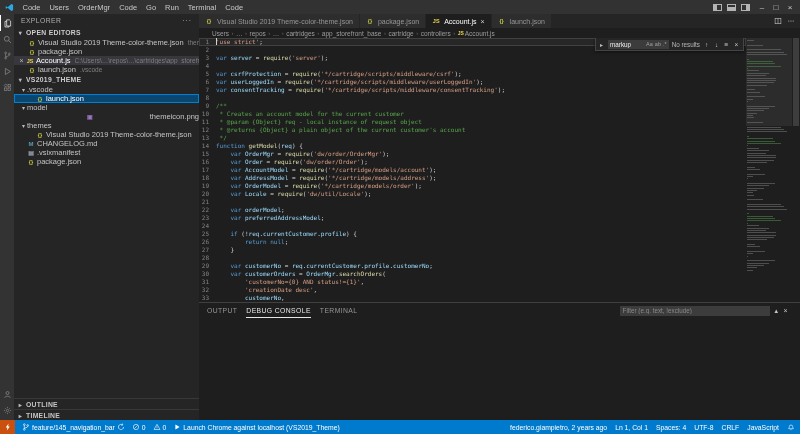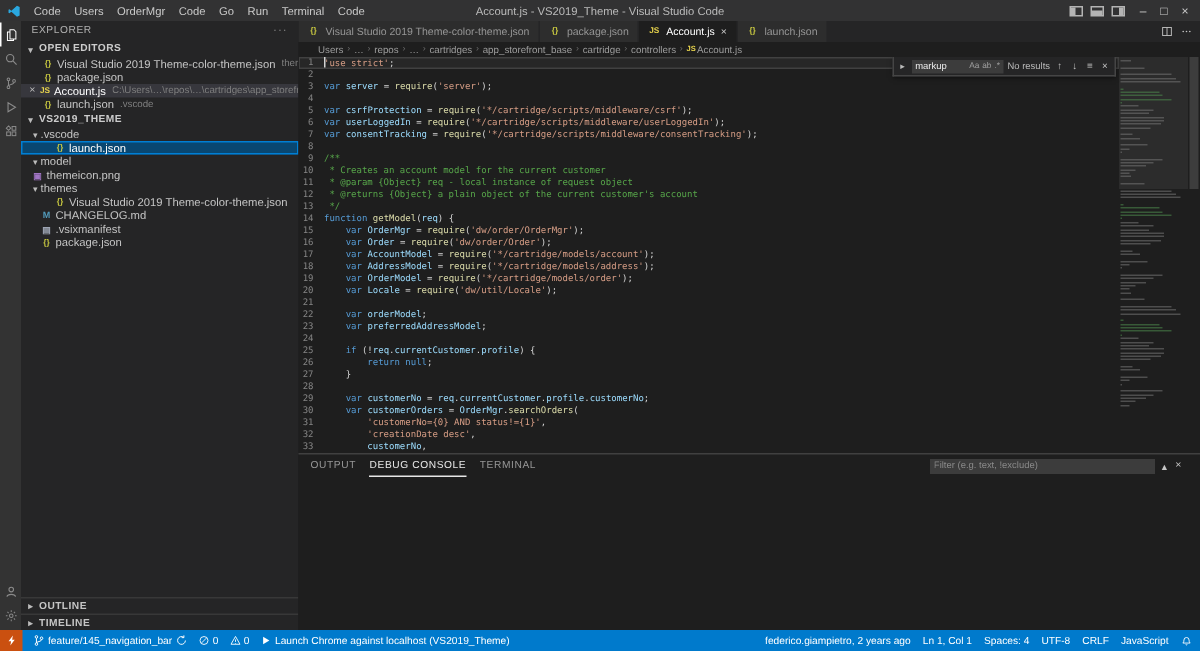--- a/index.html
+++ b/index.html
@@ -142,21 +142,20 @@
     <nav class="menubar">
         <span class="menu-item">Code</span>
         <span class="menu-item">Users</span>
         <span class="menu-item">OrderMgr</span>
         <span class="menu-item">Code</span>
         <span class="menu-item">Go</span>
         <span class="menu-item">Run</span>
         <span class="menu-item">Terminal</span>
         <span class="menu-item">Code</span>
       </nav>
-    <div class="tb-title">Account.js - VS2019_Theme - Visual Studio Code</div>
     <div class="tb-right">
       <span class="layout-ic li-sidebar"></span>
       <span class="layout-ic li-panel"></span>
       <span class="layout-ic li-right"></span>
       <span class="win-btns">
           <span class="win-btn">–</span>
           <span class="win-btn">□</span>
           <span class="win-btn">×</span>
         </span>
     </div>
@@ -258,21 +257,21 @@
           </div>
           <div class="row tree-row selected" style="padding-left: 15px;">
             <span class="tree-spacer"></span>
             <span class="fi fi-json">{}</span>
             <span class="label">launch.json</span>
           </div>
           <div class="row tree-row" style="padding-left: 6px;">
             <span class="chev chev-down"></span>
             <span class="label">model</span>
           </div>
-          <div class="row tree-row" style="padding-left: 0;">
+          <div class="row tree-row" style="padding-left: 11px; justify-content: space-between;">
             <span class="tree-spacer"></span>
             <span class="fi fi-image">▣</span>
             <span class="label">themeicon.png</span>
           </div>
           <div class="row tree-row" style="padding-left: 6px;">
             <span class="chev chev-down"></span>
             <span class="label">themes</span>
           </div>
           <div class="row tree-row" style="padding-left: 15px;">
             <span class="tree-spacer"></span>

